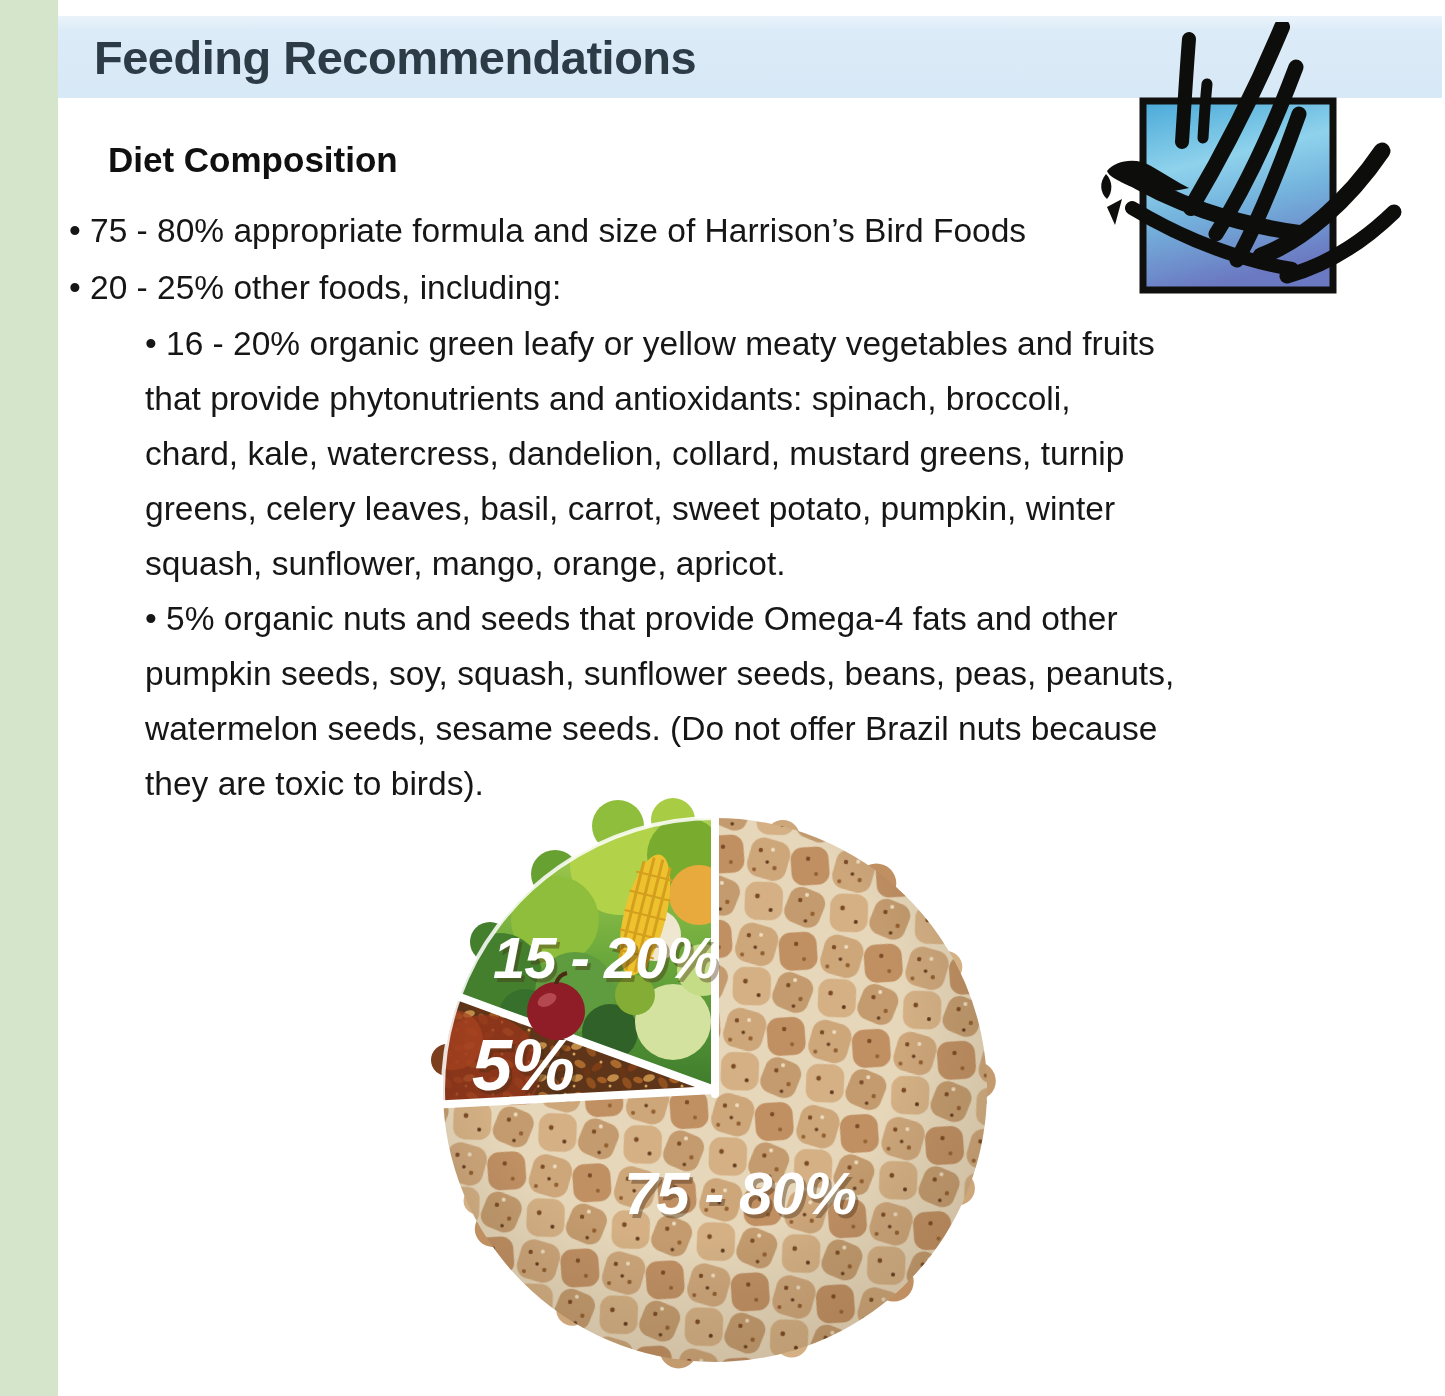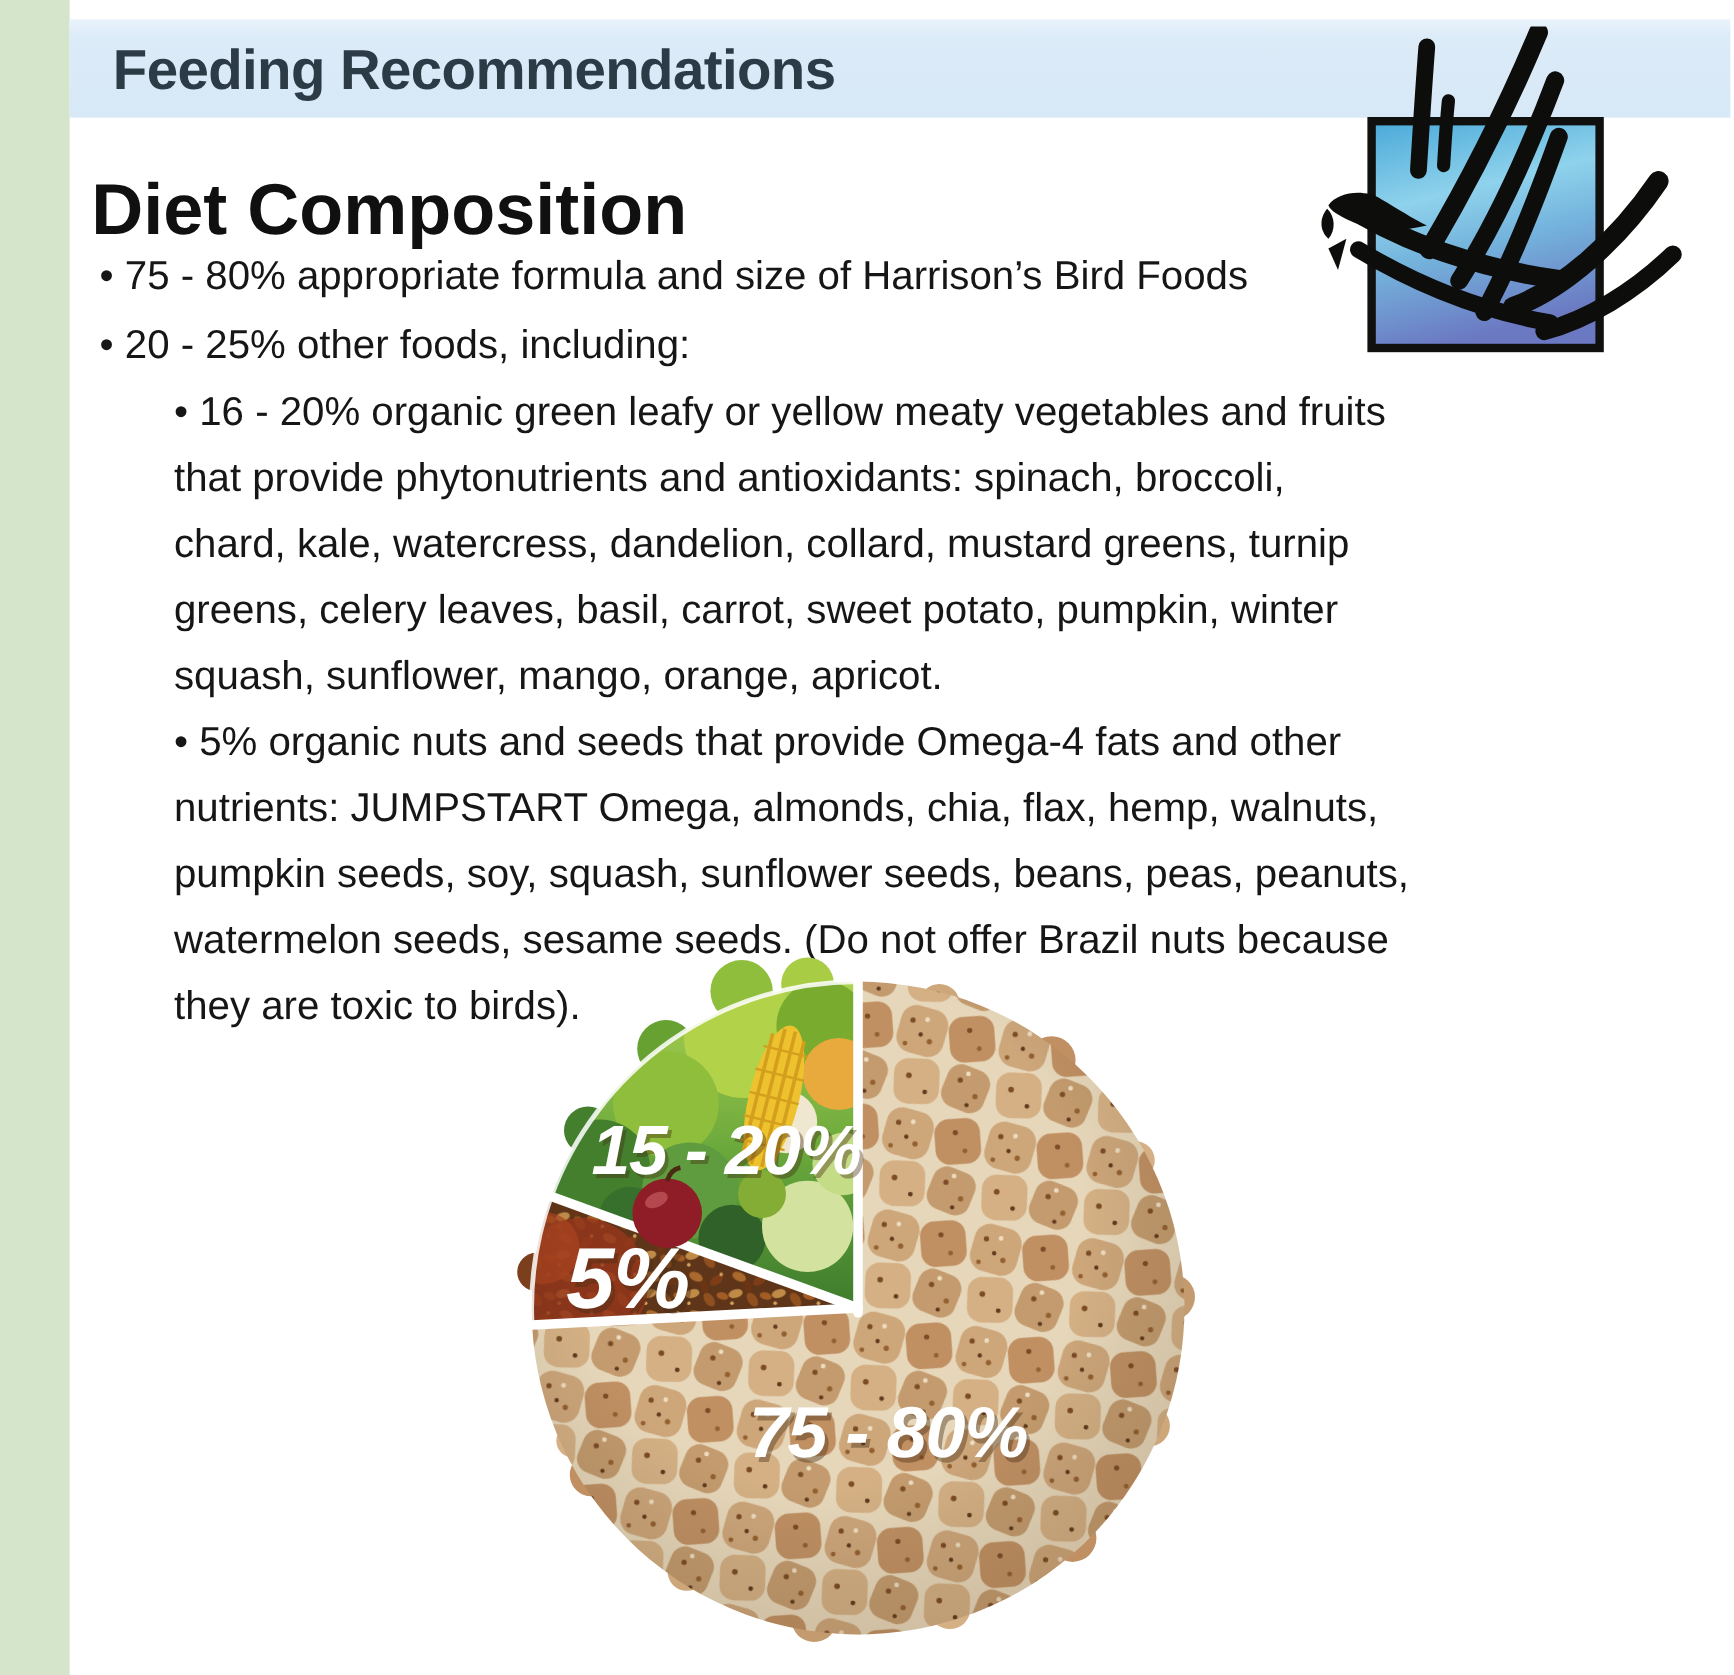--- a/index.html
+++ b/index.html
@@ -7,22 +7,22 @@
     position:relative;width:1445px;height:1396px;background:#ffffff;overflow:hidden;
     font-family:"Liberation Sans","DejaVu Sans",sans-serif;color:#161616;
   }
   .green-strip{position:absolute;left:0;top:0;width:58px;height:1396px;background:#d4e5cb;}
   .band{
     position:absolute;left:58px;top:16px;width:1384px;height:82px;
     background:linear-gradient(#eaf3fb 0%,#dcebf8 18%,#d7e8f6 100%);
     display:flex;align-items:center;box-sizing:border-box;padding-left:36px;
   }
   .band-title{font-size:47px;font-weight:bold;color:#2d3b47;letter-spacing:-0.5px;}
-  .heading{position:absolute;left:76px;top:140px;font-size:60px;font-weight:bold;color:#101010;}
-  .bullets{position:absolute;left:83px;top:202px;font-size:33.5px;line-height:57px;white-space:nowrap;}
+  .heading{position:absolute;left:108px;top:140px;font-size:35px;font-weight:bold;color:#101010;}
+  .bullets{position:absolute;left:69px;top:202px;font-size:33.5px;line-height:57px;white-space:nowrap;}
   .subs{position:absolute;left:145px;top:316px;font-size:33.5px;line-height:55px;white-space:nowrap;}
   .logo-wrap{position:absolute;left:1085px;top:22px;width:320px;height:282px;}
   .pie-wrap{position:absolute;left:415px;top:790px;width:600px;height:600px;text-align:right;}
   .plabel{
     font-family:"Liberation Sans","DejaVu Sans",sans-serif;
     font-weight:bold;font-style:italic;fill:#ffffff;text-anchor:middle;letter-spacing:-1px;
   }
   .plabel-shadow{
     font-family:"Liberation Sans","DejaVu Sans",sans-serif;
     font-weight:bold;font-style:italic;fill:rgba(70,45,20,0.40);text-anchor:middle;letter-spacing:-1px;
@@ -46,21 +46,20 @@
     <div>• 20 - 25% other foods, including:</div>
   </div>
 
   <div class="subs">
     <div>• 16 - 20% organic green leafy or yellow meaty vegetables and fruits</div>
     <div>that provide phytonutrients and antioxidants: spinach, broccoli,</div>
     <div>chard, kale, watercress, dandelion, collard, mustard greens, turnip</div>
     <div>greens, celery leaves, basil, carrot, sweet potato, pumpkin, winter</div>
     <div>squash, sunflower, mango, orange, apricot.</div>
     <div>• 5% organic nuts and seeds that provide Omega-4 fats and other</div>
-    <div>nutrients: JUMPSTART Omega, almonds, chia, flax, hemp, walnuts,</div>
     <div>pumpkin seeds, soy, squash, sunflower seeds, beans, peas, peanuts,</div>
     <div>watermelon seeds, sesame seeds. (Do not offer Brazil nuts because</div>
     <div>they are toxic to birds).</div>
   </div>
 
   <div class="logo-wrap">
     <svg width="320" height="282" viewBox="0 0 320 282">
       <defs>
         <linearGradient id="sqGrad" x1="0" y1="0" x2="0.25" y2="1">
           <stop offset="0" stop-color="#49a9d8"></stop>

